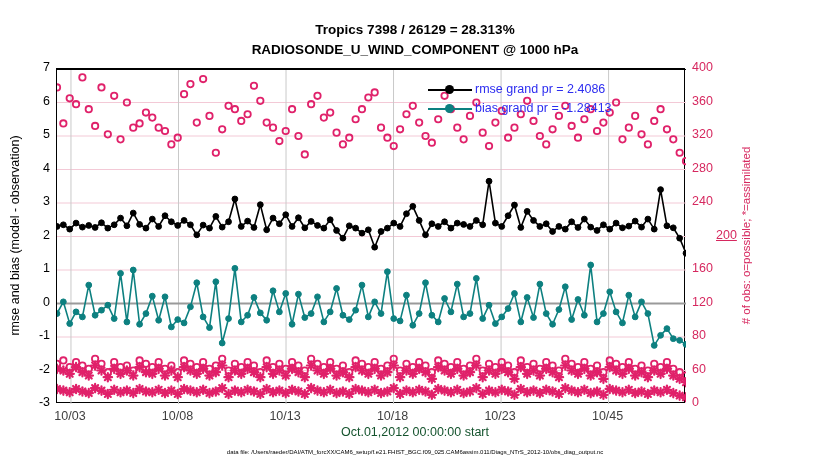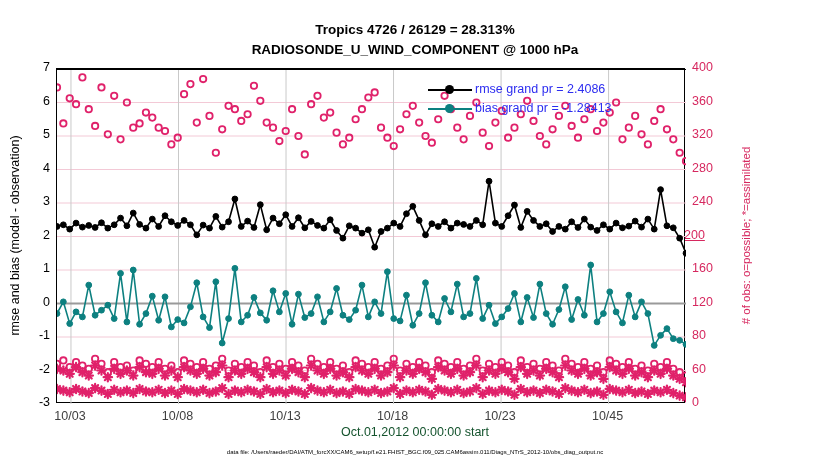--- a/index.html
+++ b/index.html
@@ -56,21 +56,21 @@
   .legend-sample .ln{position:absolute;left:0;top:6px;width:44px;height:2.5px;}
   .legend-sample .mk{position:absolute;left:17px;top:2.5px;width:9px;height:9px;border-radius:50%;}
   .legend-text{white-space:nowrap;}
 </style>
 </head>
 <body>
 
 <div id="fig">
 
   <div class="title-block">
-    <div>Tropics 4726 / 26129 = 28.313%</div>
+    <div>Tropics 7398 / 26129 = 28.313%</div>
     <div class="title-line2">RADIOSONDE_U_WIND_COMPONENT @ 1000 hPa</div>
   </div>
 
   <div class="ylabel-left-wrap">
     <div class="ylabel-rot" id="ylabel-left" style="transform: translate(0px, 403px) rotate(-90deg); left: 0px; top: 0px; width: 335px; text-align: center;">rmse and bias (model - observation)</div>
   </div>
 
   <div class="ylabel-left-wrap" style="left:740px;">
     <div class="ylabel-rot right" id="ylabel-right" style="font-size: 11.5px; width: 335px; text-align: center; transform: translate(0px, 403px) rotate(-90deg);"># of obs: o=possible; *=assimilated</div>
   </div>
@@ -87,21 +87,21 @@
       <div class="tick-left" style="left: 10px; top: 127px;">5</div>
       <div class="tick-left" style="left: 10px; top: 93.5px;">6</div>
       <div class="tick-left" style="left: 10px; top: 60px;">7</div>
     </div>
   <div id="right-ticks">
       <div class="tick-right" style="left: 692px; top: 395px;">0</div>
       <div class="tick-right" style="left: 692px; top: 361.5px;">60</div>
       <div class="tick-right" style="left: 692px; top: 328px;">80</div>
       <div class="tick-right" style="left: 692px; top: 294.5px;">120</div>
       <div class="tick-right" style="left: 692px; top: 261px;">160</div>
-      <div class="tick-right" style="left: 684px; top: 227.5px; text-decoration: underline;">200</div>
+      <div class="tick-right" style="left: 716px; top: 227.5px; text-decoration: underline;">200</div>
       <div class="tick-right" style="left: 692px; top: 194px;">240</div>
       <div class="tick-right" style="left: 692px; top: 160.5px;">280</div>
       <div class="tick-right" style="left: 692px; top: 127px;">320</div>
       <div class="tick-right" style="left: 692px; top: 93.5px;">360</div>
       <div class="tick-right" style="left: 692px; top: 60px;">400</div>
     </div>
   <div id="x-ticks">
       <div class="tick-x" style="left: 34.9778px; top: 409px;">10/03</div>
       <div class="tick-x" style="left: 142.499px; top: 409px;">10/08</div>
       <div class="tick-x" style="left: 250.021px; top: 409px;">10/13</div>

